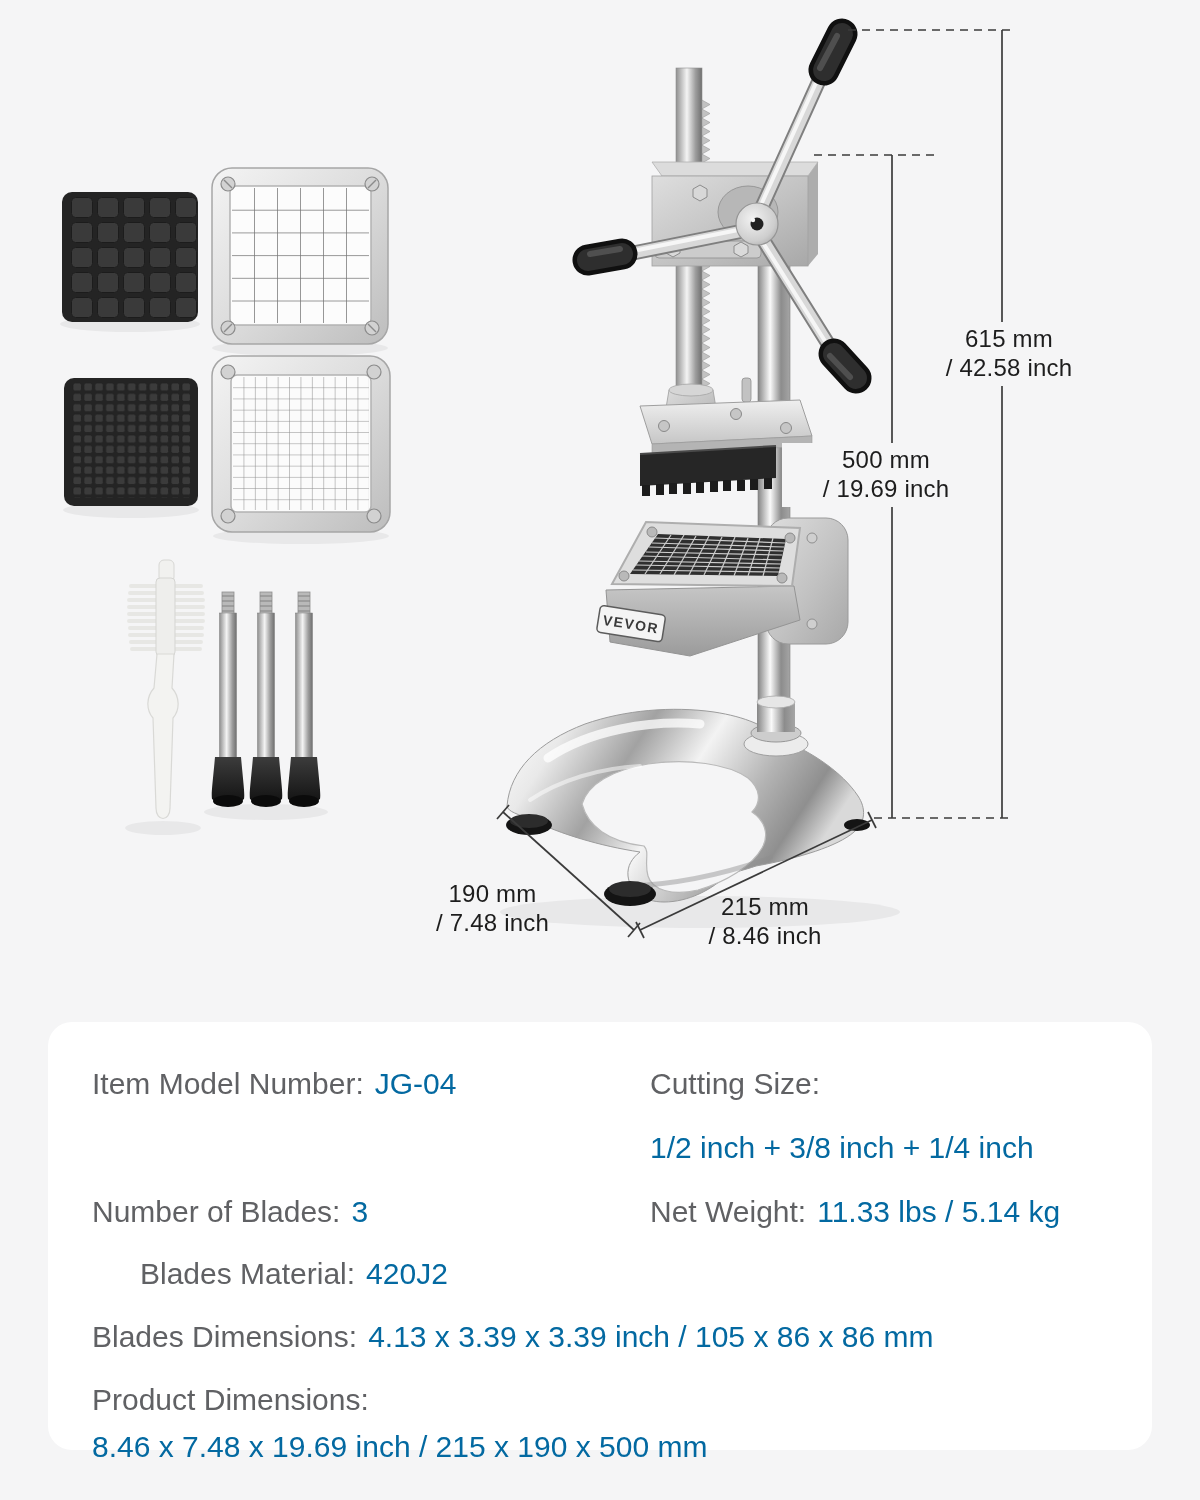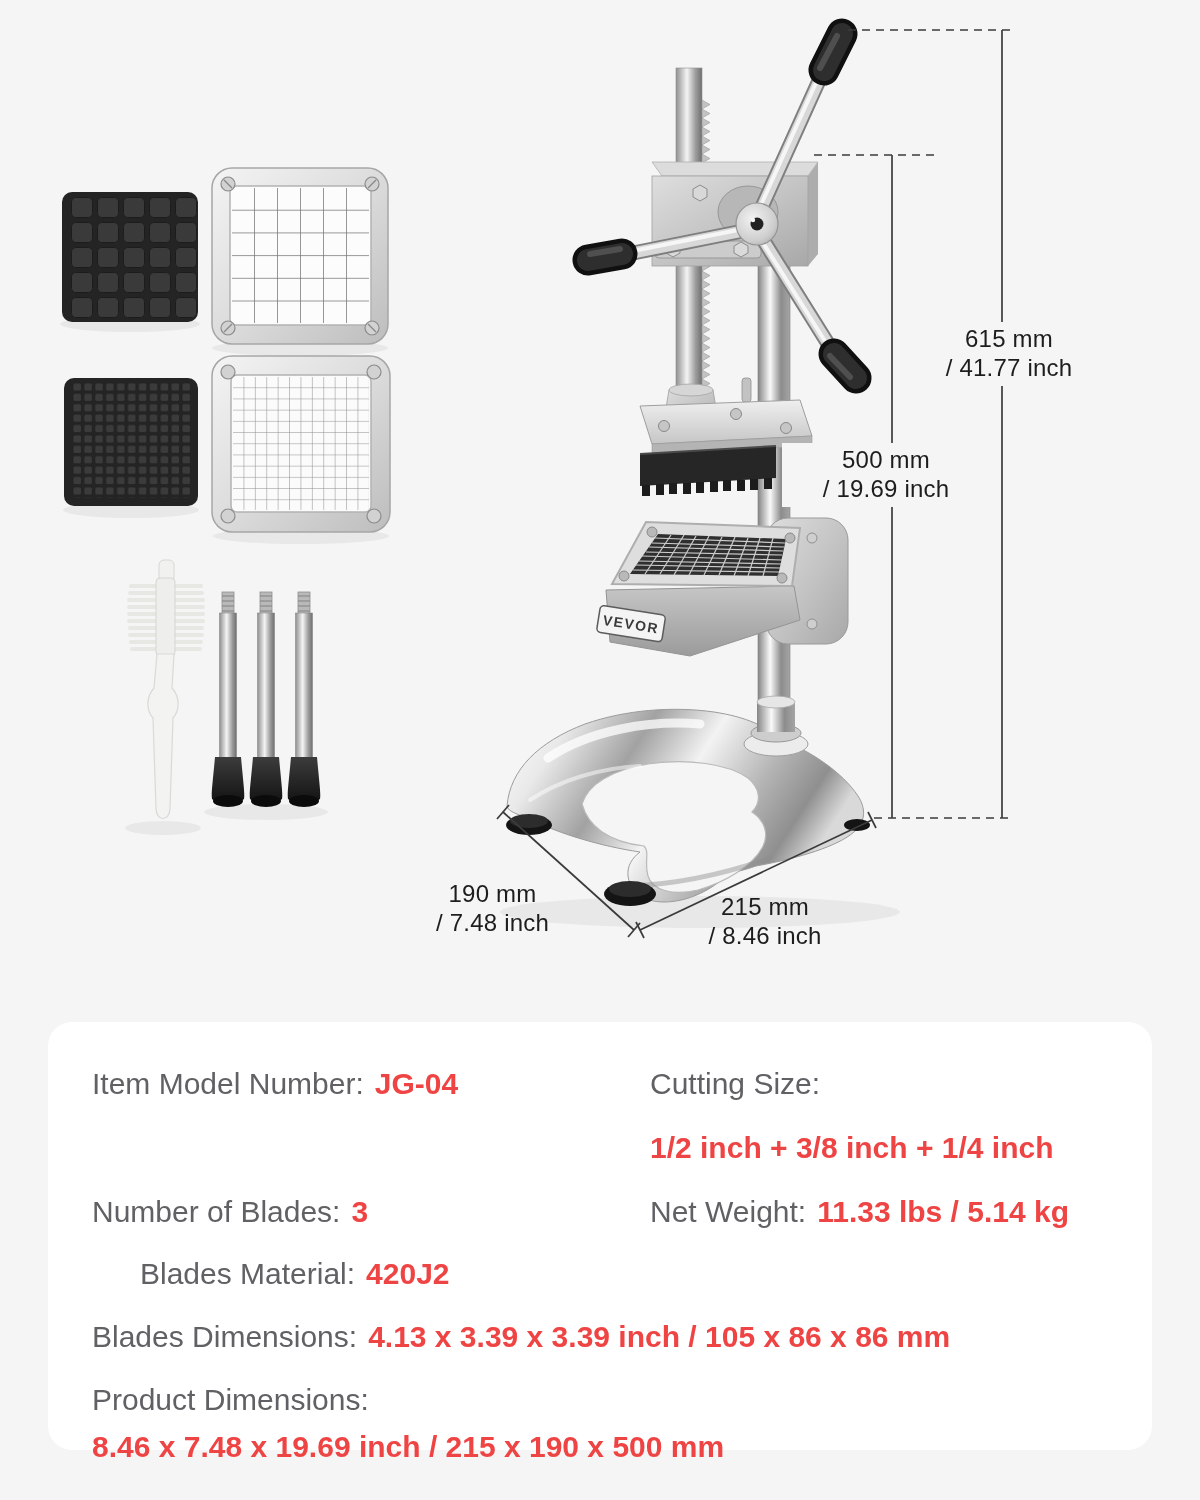--- a/index.html
+++ b/index.html
@@ -16,21 +16,21 @@
   .dim-label.masked{background:#f5f5f6;padding:3px 4px;}
   .spec-card{
     position:absolute;left:48px;top:1022px;width:1104px;height:428px;
     background:#ffffff;border-radius:24px;
   }
   .spec-row{
     position:absolute;display:flex;align-items:baseline;gap:11px;
     font-size:30px;line-height:36px;white-space:nowrap;
   }
   .spec-row .lbl{color:#606164;font-weight:400;}
-  .spec-row .val{color:#ef4444;font-weight:bold;}
+  .spec-row .val{color:#0369a1;font-weight:normal;}
   .col-l{left:44px;}
   .col-r{left:602px;justify-content:center;}
   .r1{top:44px;} .r2{top:108px;} .r3{top:172px;}
   .r4{top:234px;margin-left:48px;} .r5{top:297px;} .r6{top:360px;flex-direction:column;}
 </style>
 </head>
 <body>
 
 <div class="stage">
 
@@ -347,21 +347,21 @@
       <line x1="497" y1="819" x2="509" y2="805"></line>
       <line x1="628" y1="937" x2="640" y2="923"></line>
       <line x1="640" y1="930" x2="872" y2="820"></line>
       <line x1="636" y1="922" x2="644" y2="938"></line>
       <line x1="868" y1="812" x2="876" y2="828"></line>
     </g>
   </svg>
 
   <div class="dim-label masked" style="left:900px;top:322px;width:210px;">
     <div>615 mm</div>
-    <div>/ 41.77 inch</div>
+    <div>/ 42.58 inch</div>
   </div>
 
   <div class="dim-label masked" style="left:782px;top:443px;width:200px;">
     <div>500 mm</div>
     <div>/ 19.69 inch</div>
   </div>
 
   <div class="dim-label" style="left:395px;top:880px;width:195px;">
     <div>190 mm</div>
     <div>/ 7.48 inch</div>

